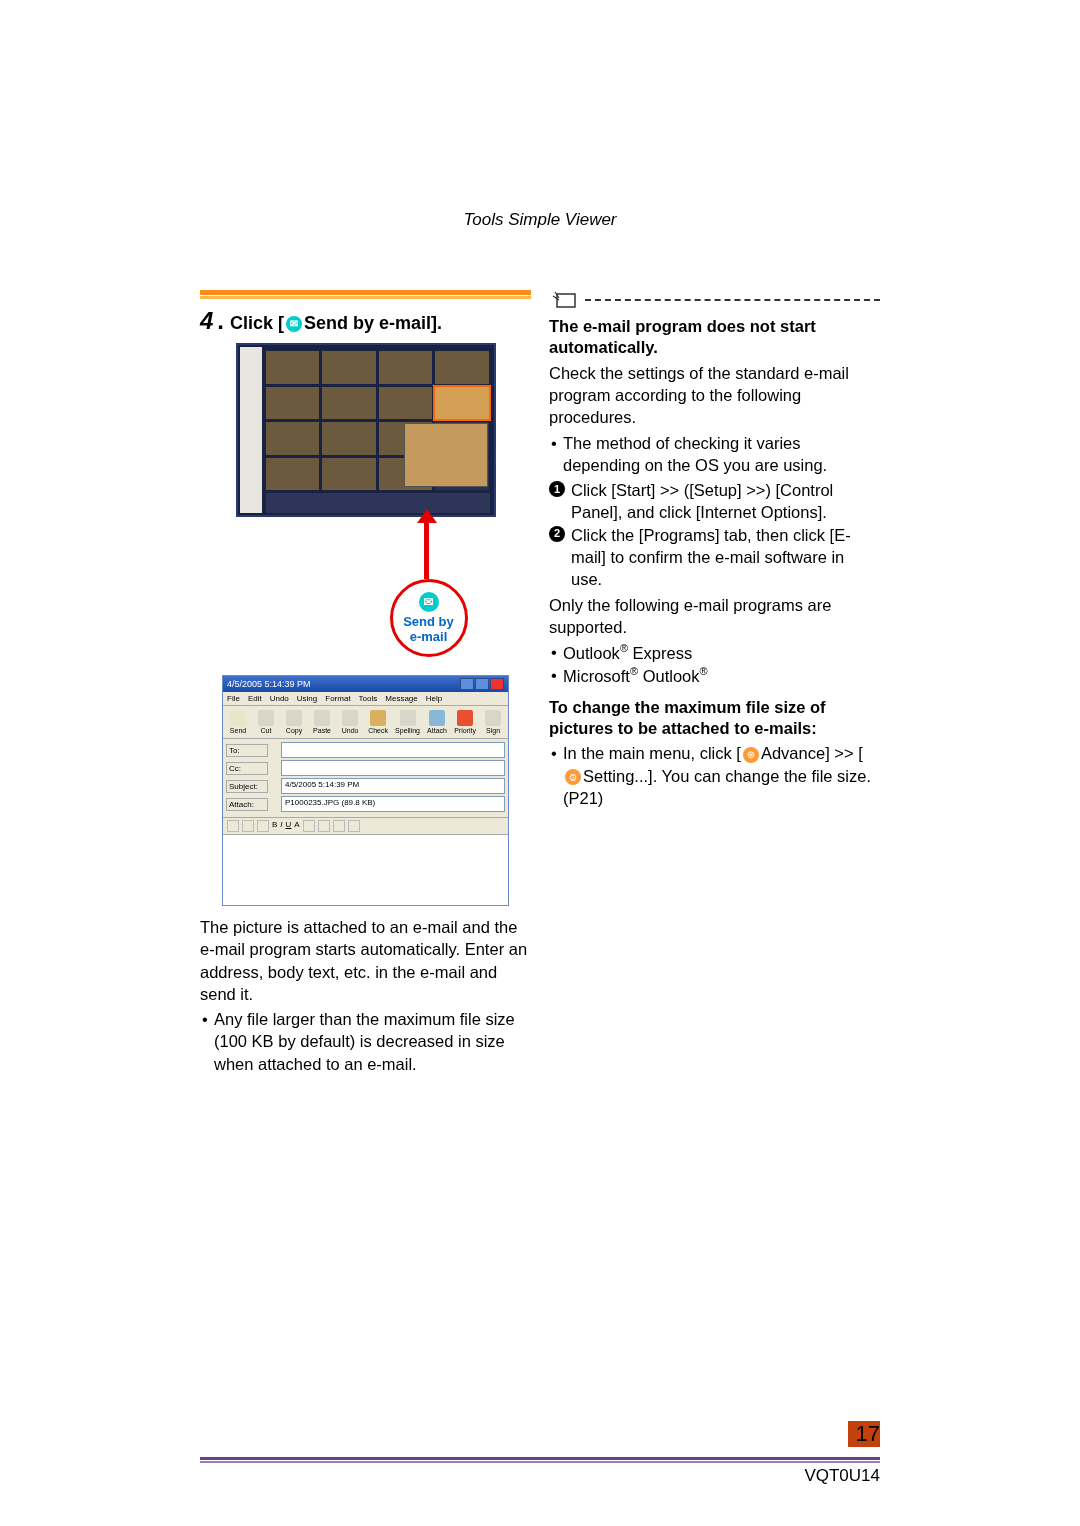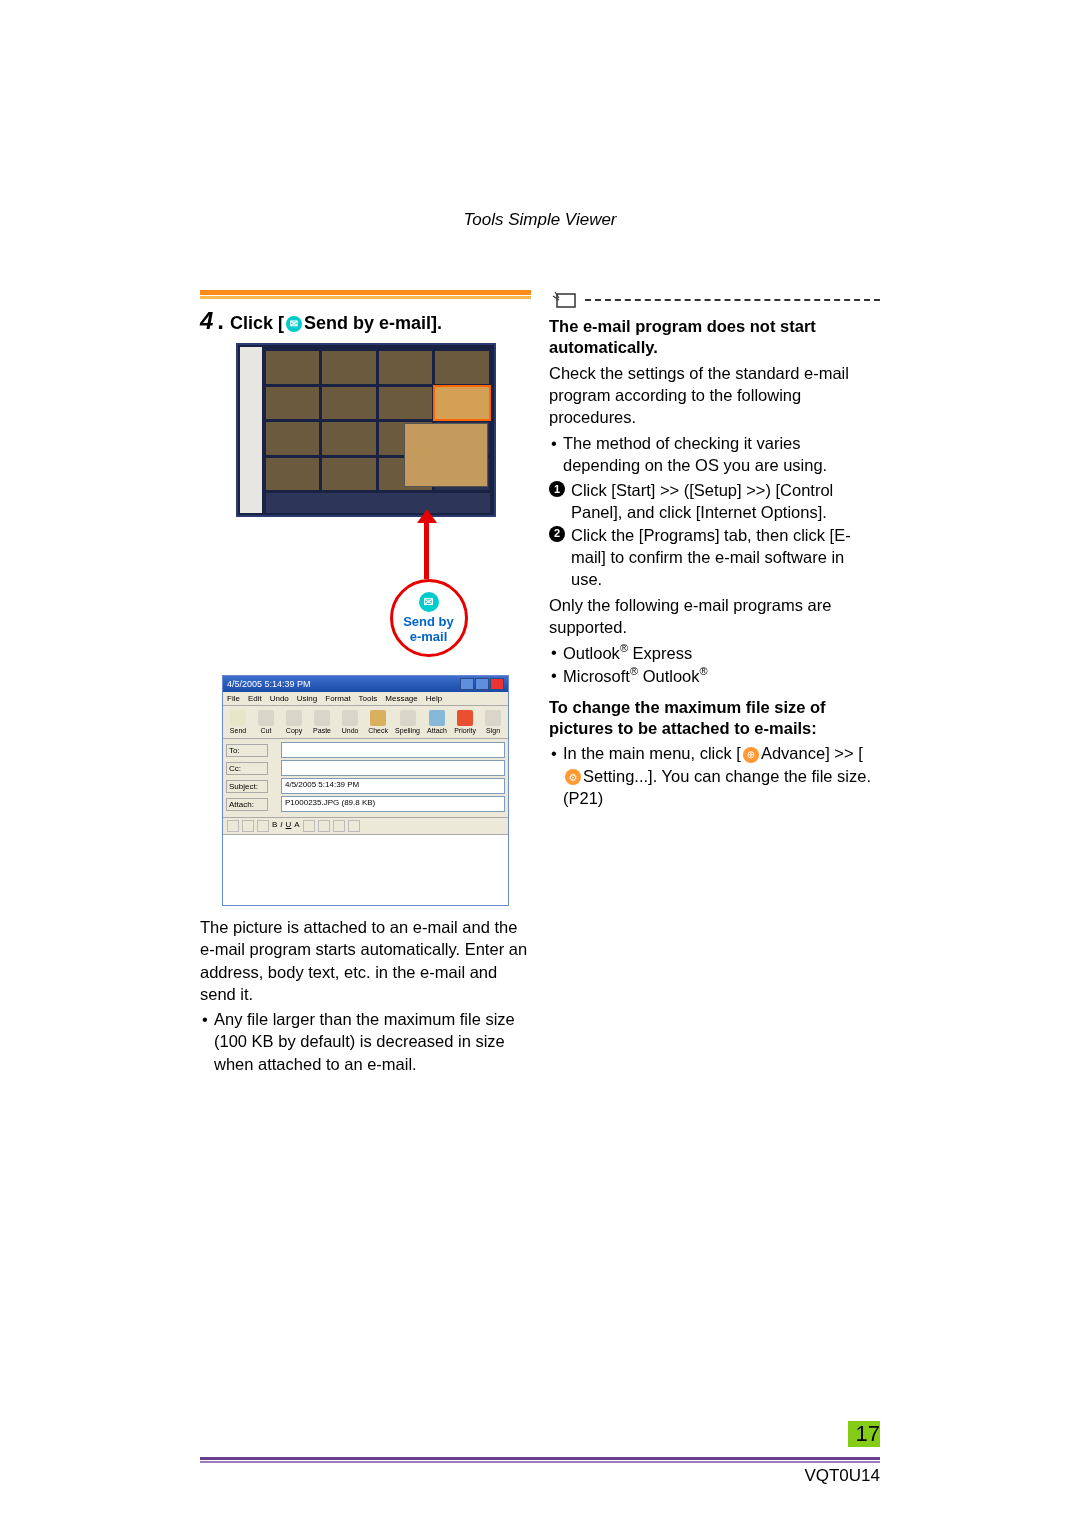--- a/index.html
+++ b/index.html
@@ -351,21 +351,21 @@
       position: absolute;
       bottom: 40px;
       left: 200px;
       right: 200px;
     }
     .foot-rule1 { height: 3px; background: #6a408e; margin-bottom: 1px; }
     .foot-rule2 { height: 2px; background: #9e7ab8; margin-bottom: 3px; }
     .page-num {
       font-size: 22px;
       margin-top: -36px;
-      background: #84cc16;
+      background: #c2410c;
       display: inline-block;
       float: right;
       padding-left: 8px;
     }
     .doc-id {
       text-align: right;
       font-size: 17px;
       clear: both;
     }
   </style>

